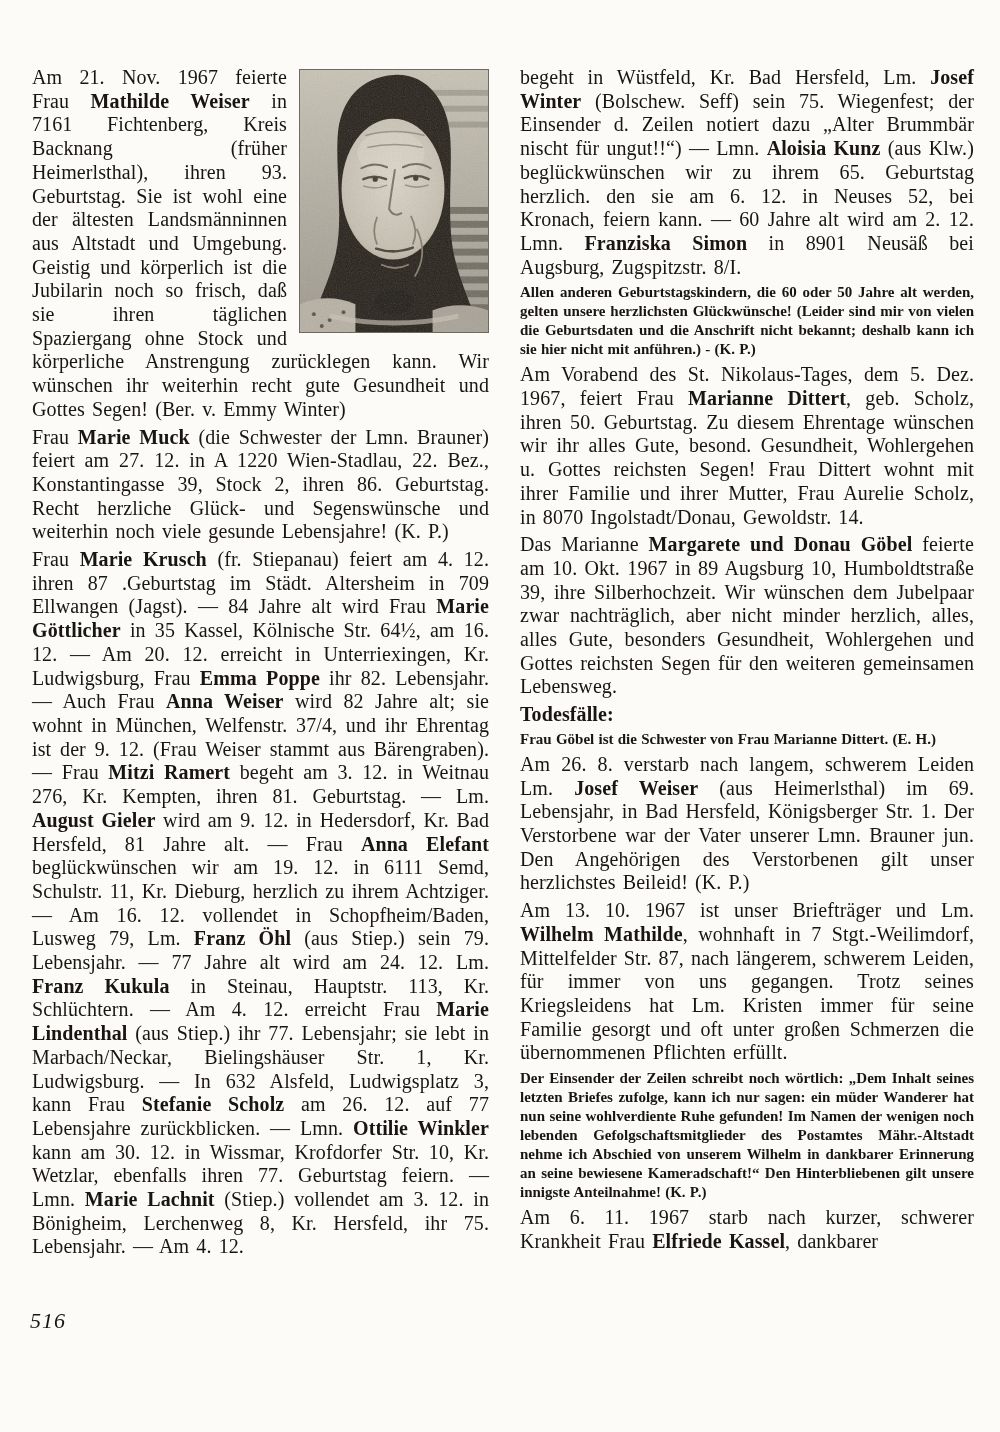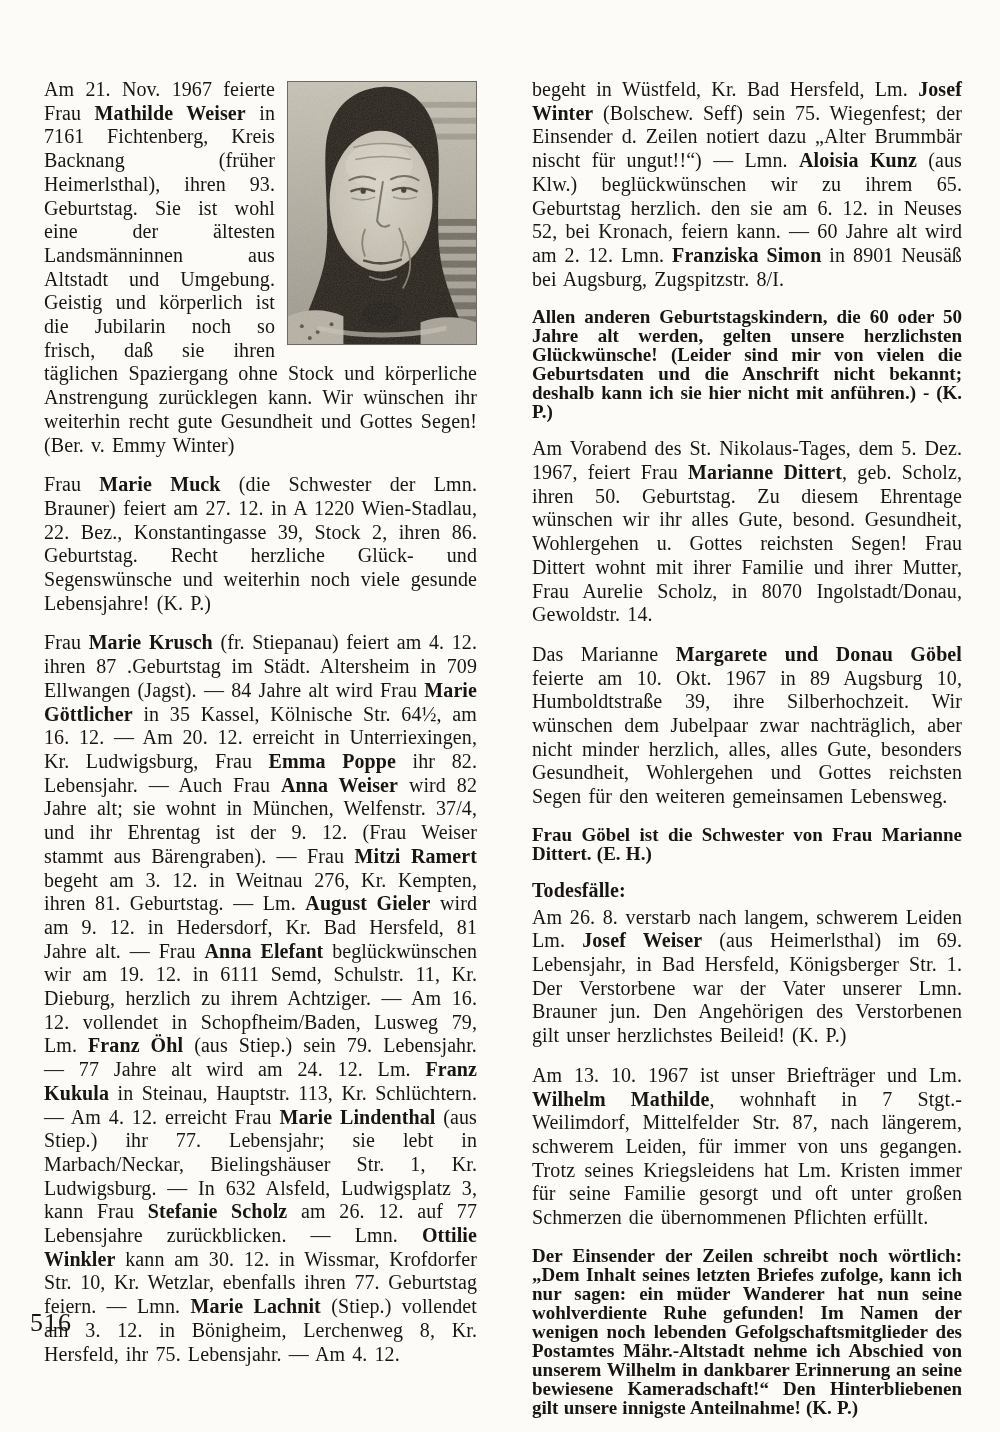--- a/index.html
+++ b/index.html
@@ -14,40 +14,40 @@
   }
   .column {
     position: absolute; top: 62px;
     text-align: justify;
     font-size: 20px; line-height: 23.7px;
     word-spacing: 2px; letter-spacing: 0.1px;
     hyphens: auto;
   }
   #col-left  { left: 28px;  width: 465px; }
   #col-right { left: 516px; width: 462px; }
-  .para { margin: 16px; }
+  .para { margin: 4px; }
   .para + .para { margin-top: 3px; }
   .small {
-    font-size: 19px; line-height: 19px;
+    font-size: 15px; line-height: 19px;
     font-weight: bold; word-spacing: 0.5px; letter-spacing: 0;
   }
   .heading { font-weight: bold; margin-top: 6px; margin-bottom: 2px; }
   .b { font-weight: bold; }
   .photo-fig {
     float: right;
     width: 190px; height: 264px;
     margin: 3px 0 8px 12px;
     padding: 0;
     border: 1px solid #6f6a60;
     background: #aaa79e;
   }
   .photo-fig svg { display: block; width: 100%; height: 100%; }
   #page-number {
     position: absolute; left: 30px; top: 1308px;
-    font-size: 26px; letter-spacing: 1px;
+    font-size: 22px; letter-spacing: 1px; font-style: italic;
   }
 </style>
 </head>
 <body>
 
 <div class="column" id="col-left">
   <div class="para">
     <figure class="photo-fig">
       <svg viewBox="0 0 190 264" preserveAspectRatio="none" aria-hidden="true">
         <defs>
@@ -125,21 +125,21 @@
   <span>Am 21. Nov. 1967 feierte Frau </span><span class="b">Mathilde Weiser</span><span> in 7161 Fichtenberg, Kreis Backnang (früher Heimerlsthal), ihren 93. Geburtstag. Sie ist wohl eine der ältesten Landsmänninnen aus Altstadt und Umgebung. Geistig und körperlich ist die Jubilarin noch so frisch, daß sie ihren täglichen Spaziergang ohne Stock und körperliche Anstrengung zurücklegen kann. Wir wünschen ihr weiterhin recht gute Gesundheit und Gottes Segen! (Ber. v. Emmy Winter)</span></div>
   <div class="para"><span>Frau </span><span class="b">Marie Muck</span><span> (die Schwester der Lmn. Brauner) feiert am 27. 12. in A 1220 Wien-Stadlau, 22. Bez., Konstantingasse 39, Stock 2, ihren 86. Geburtstag. Recht herzliche Glück- und Segenswünsche und weiterhin noch viele gesunde Lebensjahre! (K. P.)</span></div>
   <div class="para"><span>Frau </span><span class="b">Marie Krusch</span><span> (fr. Stiepanau) feiert am 4. 12. ihren 87 .Geburtstag im Städt. Altersheim in 709 Ellwangen (Jagst). — 84 Jahre alt wird Frau </span><span class="b">Marie Göttlicher</span><span> in 35 Kassel, Kölnische Str. 64½, am 16. 12. — Am 20. 12. erreicht in Unterriexingen, Kr. Ludwigsburg, Frau </span><span class="b">Emma Poppe</span><span> ihr 82. Lebensjahr. — Auch Frau </span><span class="b">Anna Weiser</span><span> wird 82 Jahre alt; sie wohnt in München, Welfenstr. 37/4, und ihr Ehrentag ist der 9. 12. (Frau Weiser stammt aus Bärengraben). — Frau </span><span class="b">Mitzi Ramert</span><span> begeht am 3. 12. in Weitnau 276, Kr. Kempten, ihren 81. Geburtstag. — Lm. </span><span class="b">August Gieler</span><span> wird am 9. 12. in Hedersdorf, Kr. Bad Hersfeld, 81 Jahre alt. — Frau </span><span class="b">Anna Elefant</span><span> beglückwünschen wir am 19. 12. in 6111 Semd, Schulstr. 11, Kr. Dieburg, herzlich zu ihrem Achtziger. — Am 16. 12. vollendet in Schopfheim/Baden, Lusweg 79, Lm. </span><span class="b">Franz Öhl</span><span> (aus Stiep.) sein 79. Lebensjahr. — 77 Jahre alt wird am 24. 12. Lm. </span><span class="b">Franz Kukula</span><span> in Steinau, Hauptstr. 113, Kr. Schlüchtern. — Am 4. 12. erreicht Frau </span><span class="b">Marie Lindenthal</span><span> (aus Stiep.) ihr 77. Lebensjahr; sie lebt in Marbach/Neckar, Bielingshäuser Str. 1, Kr. Ludwigsburg. — In 632 Alsfeld, Ludwigsplatz 3, kann Frau </span><span class="b">Stefanie Scholz</span><span> am 26. 12. auf 77 Lebensjahre zurückblicken. — Lmn. </span><span class="b">Ottilie Winkler</span><span> kann am 30. 12. in Wissmar, Krofdorfer Str. 10, Kr. Wetzlar, ebenfalls ihren 77. Geburtstag feiern. — Lmn. </span><span class="b">Marie Lachnit</span><span> (Stiep.) vollendet am 3. 12. in Bönigheim, Lerchenweg 8, Kr. Hersfeld, ihr 75. Lebensjahr. — Am 4. 12.</span></div>
 </div>
 
 <div class="column" id="col-right">
   <div class="para"><span>begeht in Wüstfeld, Kr. Bad Hersfeld, Lm. </span><span class="b">Josef Winter</span><span> (Bolschew. Seff) sein 75. Wiegenfest; der Einsender d. Zeilen notiert dazu „Alter Brummbär nischt für ungut!!“) — Lmn. </span><span class="b">Aloisia Kunz</span><span> (aus Klw.) beglückwünschen wir zu ihrem 65. Geburtstag herzlich. den sie am 6. 12. in Neuses 52, bei Kronach, feiern kann. — 60 Jahre alt wird am 2. 12. Lmn. </span><span class="b">Franziska Simon</span><span> in 8901 Neusäß bei Augsburg, Zugspitzstr. 8/I.</span></div>
   <div class="para small">Allen anderen Geburtstagskindern, die 60 oder 50 Jahre alt werden, gelten unsere herzlichsten Glückwünsche! (Leider sind mir von vielen die Geburtsdaten und die Anschrift nicht bekannt; deshalb kann ich sie hier nicht mit anführen.) - (K. P.)</div>
   <div class="para"><span>Am Vorabend des St. Nikolaus-Tages, dem 5. Dez. 1967, feiert Frau </span><span class="b">Marianne Dittert</span><span>, geb. Scholz, ihren 50. Geburtstag. Zu diesem Ehrentage wünschen wir ihr alles Gute, besond. Gesundheit, Wohlergehen u. Gottes reichsten Segen! Frau Dittert wohnt mit ihrer Familie und ihrer Mutter, Frau Aurelie Scholz, in 8070 Ingolstadt/Donau, Gewoldstr. 14.</span></div>
   <div class="para"><span>Das Marianne </span><span class="b">Margarete und Donau Göbel</span><span> feierte am 10. Okt. 1967 in 89 Augsburg 10, Humboldtstraße 39, ihre Silberhochzeit. Wir wünschen dem Jubelpaar zwar nachträglich, aber nicht minder herzlich, alles, alles Gute, besonders Gesundheit, Wohlergehen und Gottes reichsten Segen für den weiteren gemeinsamen Lebensweg.</span></div>
+  <div class="para heading">Todesfälle:</div>
   <div class="para small">Frau Göbel ist die Schwester von Frau Marianne Dittert. (E. H.)</div>
-  <div class="para heading">Todesfälle:</div>
   <div class="para"><span>Am 26. 8. verstarb nach langem, schwerem Leiden Lm. </span><span class="b">Josef Weiser</span><span> (aus Heimerlsthal) im 69. Lebensjahr, in Bad Hersfeld, Königsberger Str. 1. Der Verstorbene war der Vater unserer Lmn. Brauner jun. Den Angehörigen des Verstorbenen gilt unser herzlichstes Beileid! (K. P.)</span></div>
   <div class="para"><span>Am 13. 10. 1967 ist unser Briefträger und Lm. </span><span class="b">Wilhelm Mathilde</span><span>, wohnhaft in 7 Stgt.-Weilimdorf, Mittelfelder Str. 87, nach längerem, schwerem Leiden, für immer von uns gegangen. Trotz seines Kriegsleidens hat Lm. Kristen immer für seine Familie gesorgt und oft unter großen Schmerzen die übernommenen Pflichten erfüllt.</span></div>
   <div class="para small">Der Einsender der Zeilen schreibt noch wörtlich: „Dem Inhalt seines letzten Briefes zufolge, kann ich nur sagen: ein müder Wanderer hat nun seine wohlverdiente Ruhe gefunden! Im Namen der wenigen noch lebenden Gefolgschaftsmitglieder des Postamtes Mähr.-Altstadt nehme ich Abschied von unserem Wilhelm in dankbarer Erinnerung an seine bewiesene Kameradschaft!“ Den Hinterbliebenen gilt unsere innigste Anteilnahme! (K. P.)</div>
   <div class="para"><span>Am 6. 11. 1967 starb nach kurzer, schwerer Krankheit Frau </span><span class="b">Elfriede Kassel</span><span>, dankbarer</span></div>
 </div>
 
 <div id="page-number">516</div>
 
 </body></html>

